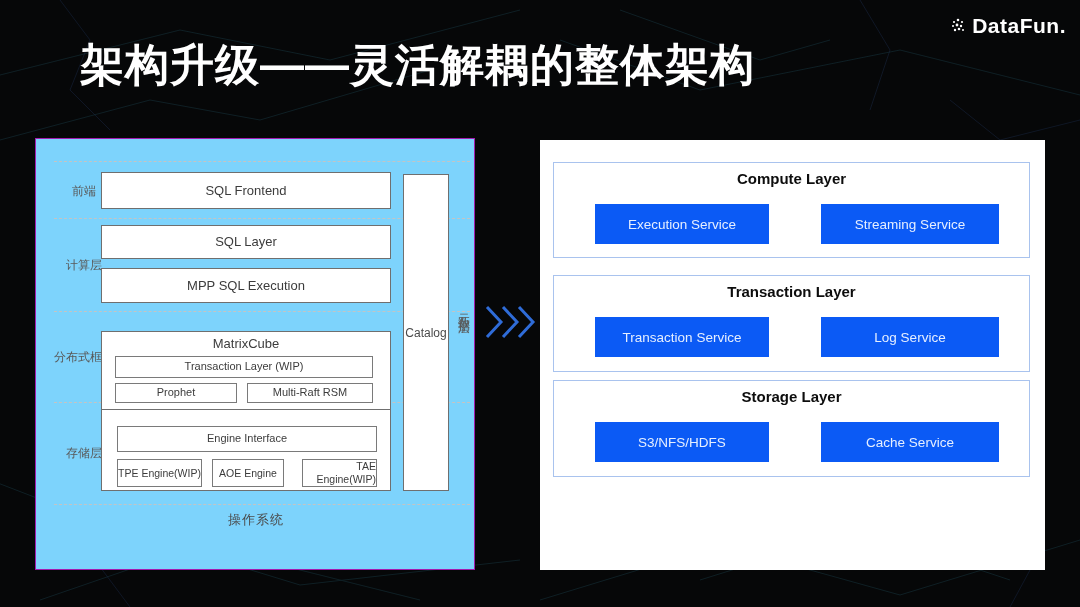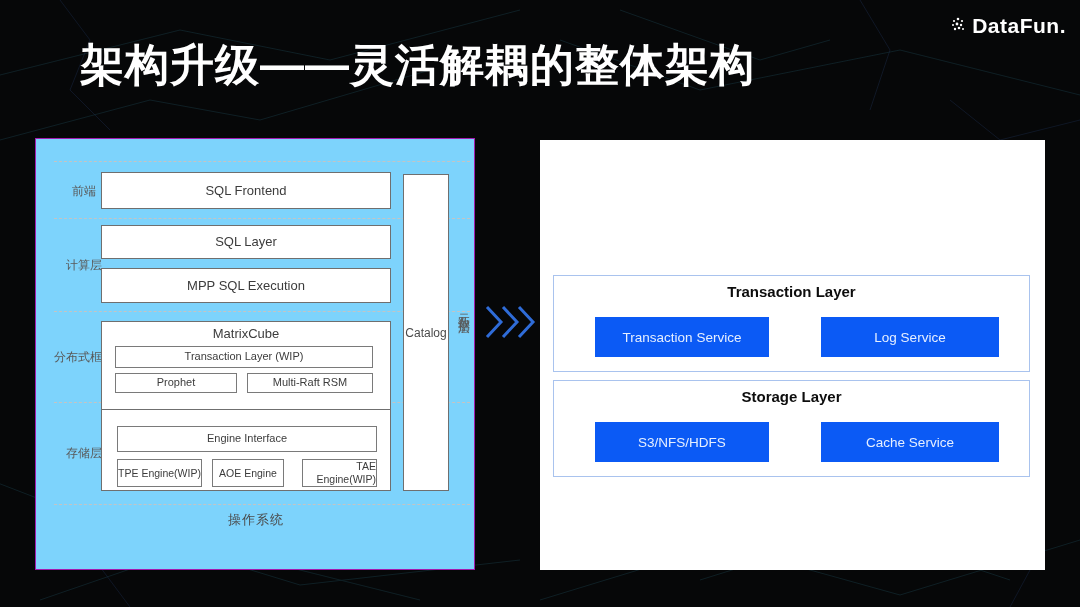--- a/index.html
+++ b/index.html
@@ -10,21 +10,21 @@
   }
   .bg-svg{position:absolute;left:0;top:0;width:1080px;height:607px;z-index:0;}
 
   
   .slide-title{
     position:absolute;left:80px;top:36px;z-index:2;
     font-size:44px;font-weight:800;color:#ffffff;letter-spacing:1px;
   }
   .logo{
     position:absolute;right:14px;top:14px;z-index:2;
-    display:flex;gap:0;
+    display:flex;align-items:center;gap:0;
   }
   .logo-text{color:#ffffff;font-size:21px;font-weight:800;letter-spacing:0.5px;}
 
   
   .left-panel{
     position:absolute;left:35px;top:138px;width:440px;height:432px;z-index:2;
     background:#7dd3fc;border:1px solid #a21caf;box-sizing:border-box;
   }
   .dash{position:absolute;left:18px;width:416px;height:0;border-top:1px dashed #c4c4c4;}
   .row-label{
@@ -132,21 +132,21 @@
 
   <div class="row-label" style="top:44px">前端</div>
   <div class="row-label" style="top:118px">计算层</div>
   <div class="row-label" style="top:210px">分布式框架</div>
   <div class="row-label" style="top:306px">存储层</div>
 
   <div class="lbox" style="left:65px;top:33px;width:290px;height:37px">SQL Frontend</div>
   <div class="lbox" style="left:65px;top:86px;width:290px;height:34px">SQL Layer</div>
   <div class="lbox" style="left:65px;top:129px;width:290px;height:35px">MPP SQL Execution</div>
 
-  <div class="group" style="left:65px;top:182px;width:290px;height:93px">
+  <div class="group" style="left:65px;top:192px;width:290px;height:93px">
     <div class="group-title">MatrixCube</div>
     <div class="lbox lbox-sm" style="left:13px;top:24px;width:258px;height:22px">Transaction Layer (WIP)</div>
     <div class="lbox lbox-sm" style="left:13px;top:51px;width:122px;height:20px">Prophet</div>
     <div class="lbox lbox-sm" style="left:145px;top:51px;width:126px;height:20px">Multi-Raft RSM</div>
   </div>
 
   <div class="group" style="left:65px;top:270px;width:290px;height:82px">
     <div class="lbox lbox-sm" style="left:15px;top:16px;width:260px;height:26px">Engine Interface</div>
     <div class="lbox lbox-sm" style="left:15px;top:49px;width:85px;height:28px;font-size:10.5px">TPE Engine(WIP)</div>
     <div class="lbox lbox-sm" style="left:110px;top:49px;width:72px;height:28px;font-size:10.5px">AOE Engine</div>
@@ -161,20 +161,25 @@
 <svg class="arrows" width="54" height="38" viewBox="0 0 54 38">
   <g fill="none" stroke="#2f6cd8" stroke-width="3">
     <polyline points="3,4 17,19 3,34"></polyline>
     <polyline points="19,4 33,19 19,34"></polyline>
     <polyline points="35,4 49,19 35,34"></polyline>
   </g>
 </svg>
 
 <div class="right-panel">
 
+  <div class="layer-section sec-compute">
+    <div class="layer-title">Compute Layer</div>
+    <div class="svc svc-a">Execution Service</div>
+    <div class="svc svc-b">Streaming Service</div>
+  </div>
 
   <div class="layer-section sec-transaction">
     <div class="layer-title">Transaction Layer</div>
     <div class="svc svc-a">Transaction Service</div>
     <div class="svc svc-b">Log Service</div>
   </div>
 
   <div class="layer-section sec-storage">
     <div class="layer-title">Storage Layer</div>
     <div class="svc svc-a">S3/NFS/HDFS</div>

